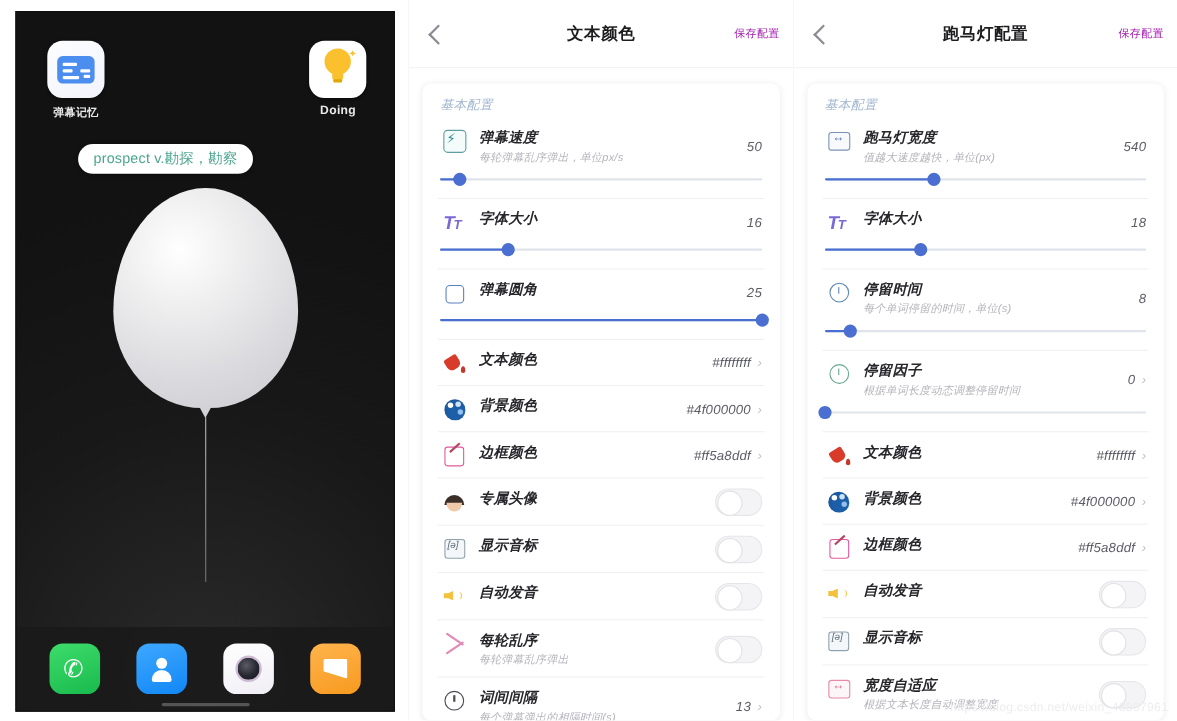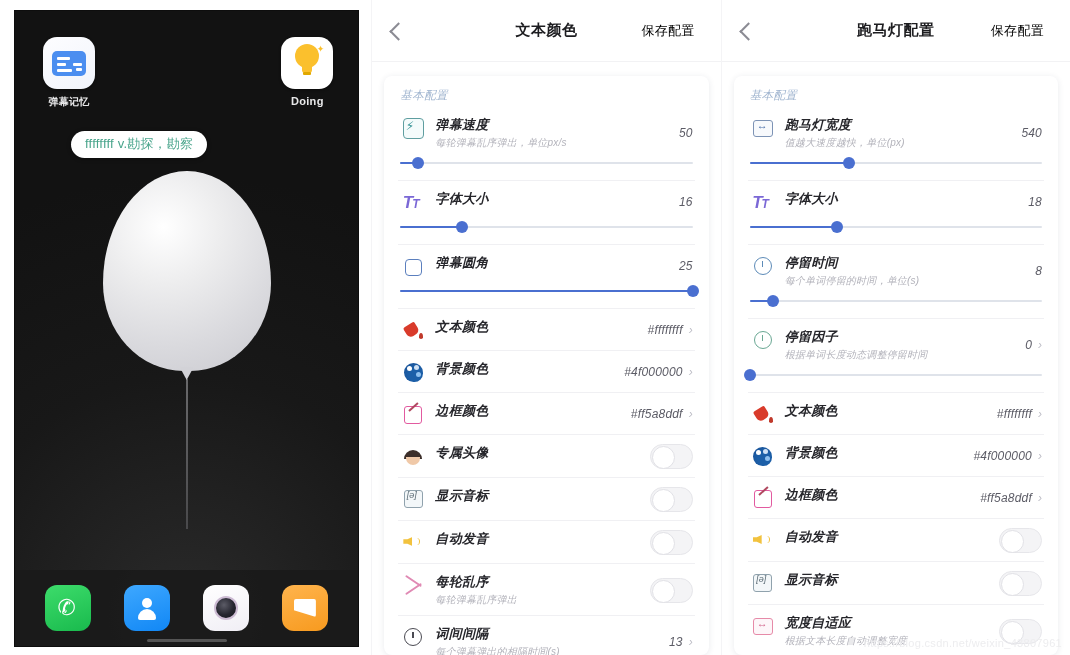--- a/index.html
+++ b/index.html
@@ -142,21 +142,21 @@
   .back-arrow:before {
     content: ""; position: absolute; left: 6px; top: 4px;
     width: 11px; height: 11px; border-left: 2px solid #8b8b93;
     border-bottom: 2px solid #8b8b93; transform: rotate(45deg);
   }
   .cfg-title {
     position: absolute; left: 0; right: 0; text-align: center;
     font-size: 15px; color: #1d1d20; font-weight: 600; letter-spacing: .5px;
   }
   .cfg-save {
-    position: absolute; right: 26px; font-size: 13px; color: #000000; letter-spacing:.3px;
+    position: absolute; right: 12px; font-size: 10px; color: #a21caf; letter-spacing:.3px;
     cursor: pointer;
   }
 
   .cfg-card {
     margin: 14px 12px 0 12px; background: #ffffff;
     border-radius: 8px; box-shadow: 0 1px 6px rgba(40,50,80,.10);
     flex: 1 1 auto; overflow: hidden; padding: 0 14px; font-style: italic;
   }
   .section-label {
     font-size: 11.5px; color: #9fb4cf; padding: 12px 2px 4px 2px; letter-spacing: .4px;
@@ -300,21 +300,21 @@
               <div class="bulb-head"></div>
               <div class="bulb-neck"></div>
               <div class="bulb-base"></div>
               <div class="bulb-spark">✦</div>
             </div>
           </div>
           <div class="app-label en">Doing</div>
         </div>
       </div>
 
-      <div class="danmu-pill">ffffffff  v.勘探，勘察</div>
+      <div class="danmu-pill">prospect  v.勘探，勘察</div>
 
       <div class="dock">
         <div class="dock-icon dock-phone">
           <div class="glyph-phone">✆</div>
         </div>
         <div class="dock-icon dock-contacts">
           <div class="glyph-person"></div>
         </div>
         <div class="dock-icon dock-camera">
           <div class="glyph-lens"></div>

